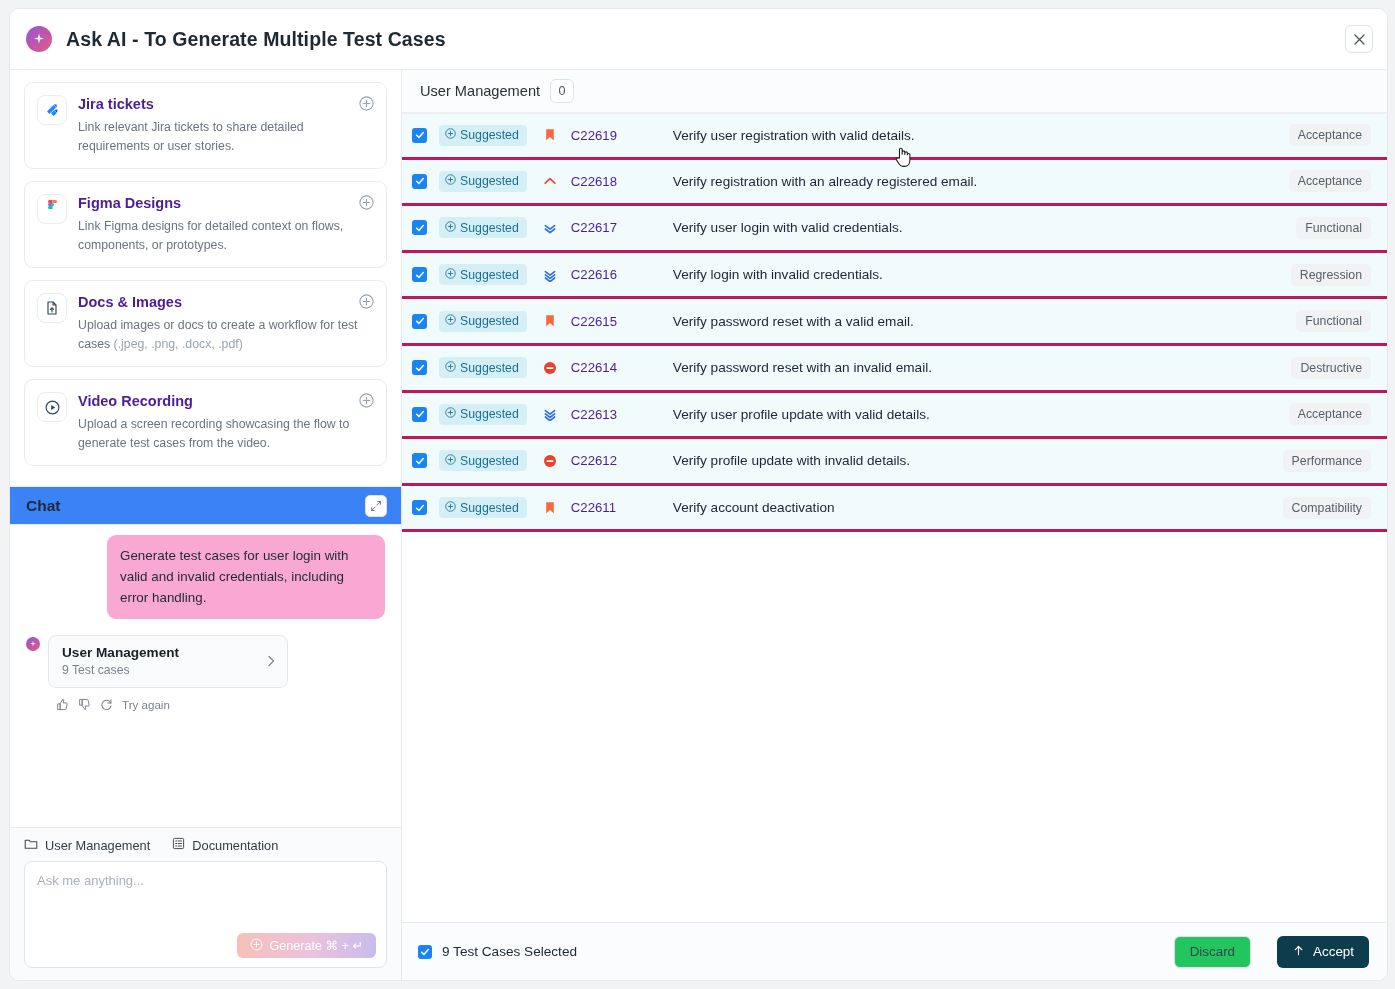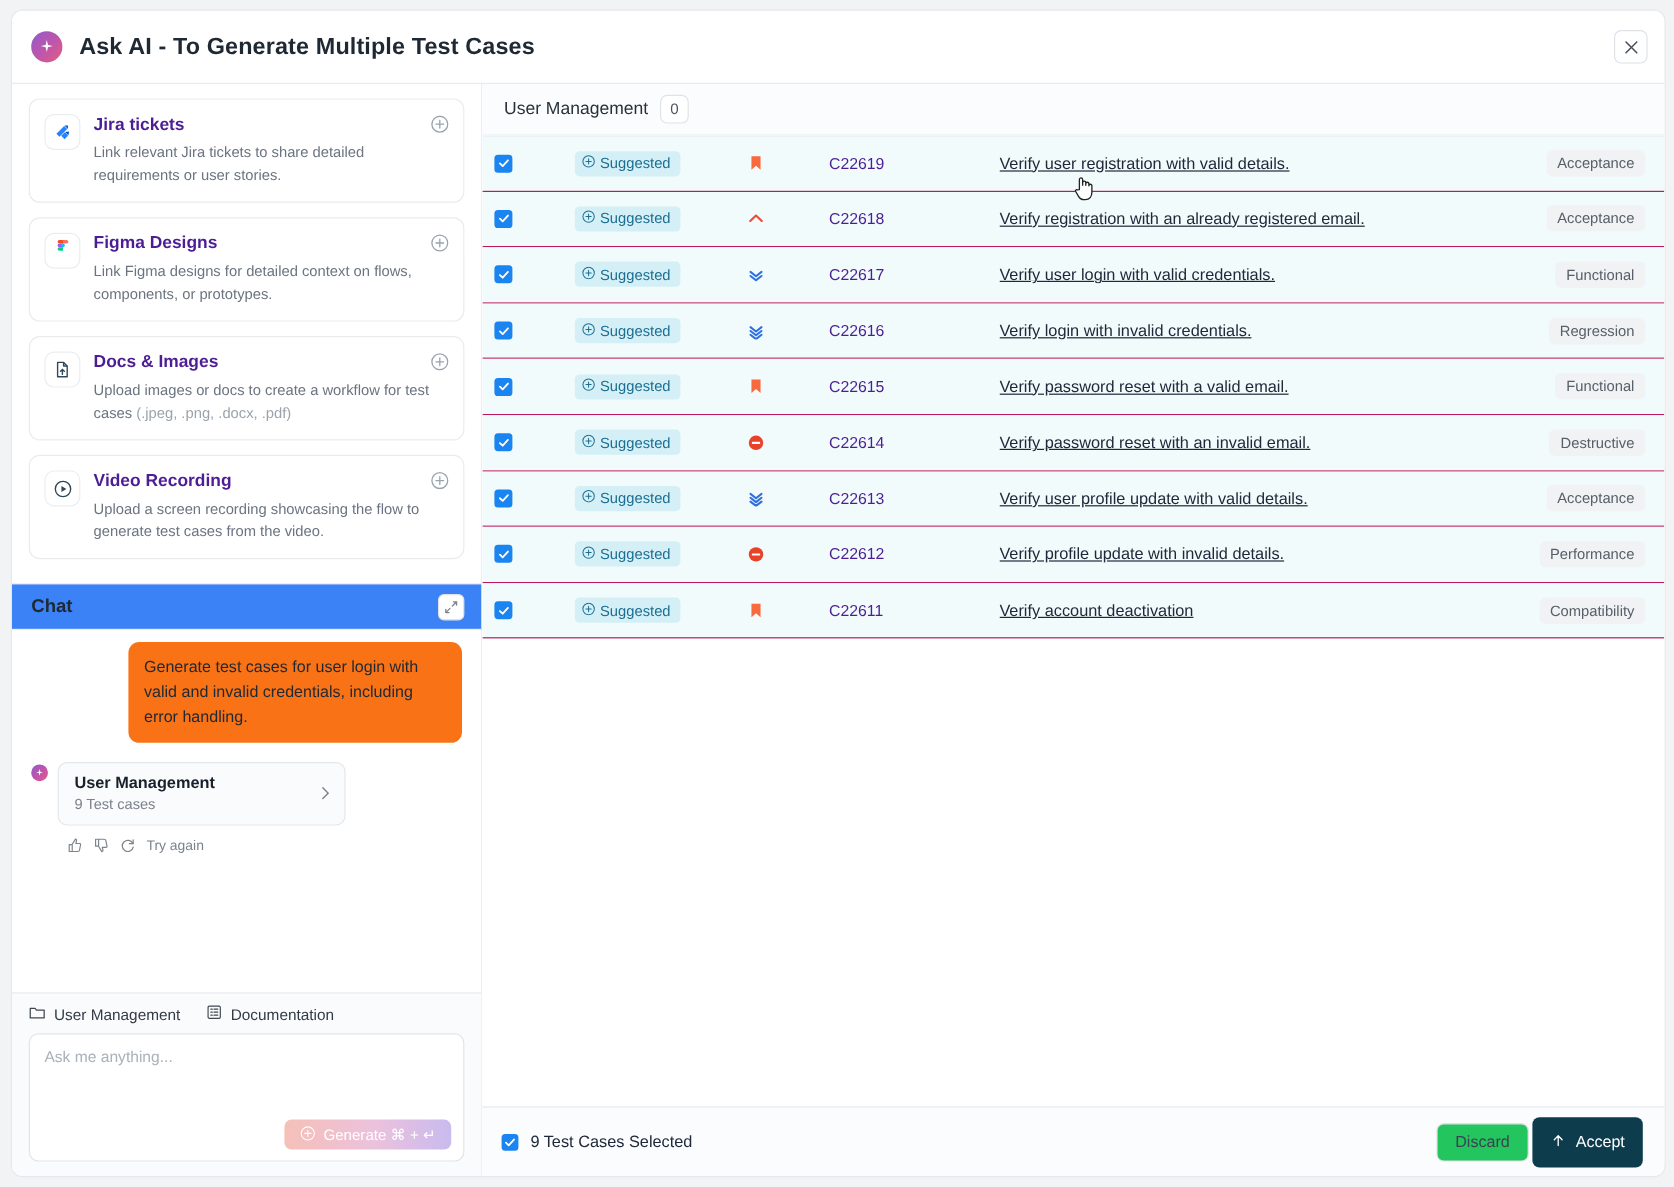--- a/index.html
+++ b/index.html
@@ -108,21 +108,21 @@
   .msg-ai { display: flex; gap: 8px; margin-bottom: 14px; }
   .msg-ai .badge {
     width: 14px; height: 14px; border-radius: 50%; flex: 0 0 14px; margin-top: 4px;
     background: linear-gradient(135deg,#8e5ccf 0%,#c255a8 55%,#e0607f 100%);
     display: flex; align-items: center; justify-content: center;
   }
   .msg-ai .txt { font-size: 13.4px; color: #1f2933; line-height: 1.55; }
   .msg-user-row { display: flex; justify-content: flex-end; margin-bottom: 16px; }
   .msg-user {
     max-width: 278px;
-    background: #f97316; border-radius: 9px;
+    background: #f9a8d4; border-radius: 9px;
     padding: 11px 13px;
     font-size: 13.4px; color: #1f2933; line-height: 1.55;
   }
   .result-row { display: flex; gap: 8px; }
   .result-card {
     flex: 1; max-width: 240px;
     border: 1px solid #e5e8eb; border-radius: 8px;
     background: #fafbfc;
     padding: 9px 11px 10px 13px;
     display: flex; align-items: center; cursor: pointer;
@@ -178,44 +178,43 @@
     min-width: 24px; height: 24px; padding: 0 7px;
     border: 1px solid #dfe2e6; border-radius: 6px;
     background: #fff; color: #4b5560; font-size: 12.6px;
     display: flex; align-items: center; justify-content: center;
   }
   .tc-list { flex: 1; overflow-y: auto; background: #fff; }
   .tc-row {
     height: 46.6px;
     display: flex; align-items: center;
     background: #f1fbfc;
-    border-bottom: 1px solid #be185d;
+    border-bottom: 3px solid #be185d;
     padding: 0 16px 0 10px;
     cursor: pointer;
-    gap: 40px;
   }
   .tc-row:first-child { border-top: 1px solid #eceef0; }
   .cb {
     width: 15px; height: 15px; flex: 0 0 15px;
     border-radius: 3px; background: #1a84f0;
     display: flex; align-items: center; justify-content: center;
     cursor: pointer;
   }
   .cb svg { display:block; }
   .sug {
     margin-left: 12px;
     height: 21px; padding: 0 8px 0 6px;
     border-radius: 4px; background: #d4f0f6;
     display: flex; align-items: center; gap: 4px;
     font-size: 12.3px; color: #1c6f93; flex: 0 0 auto;
   }
   .prio { margin-left: 16px; width: 14px; flex: 0 0 14px; display:flex; justify-content:center; line-height: 0; }
   .tcid { margin-left: 14px; width: 58px; flex: 0 0 58px; font-size: 13.2px; color: #4c1d95; }
   .tctitle { margin-left: 44px; font-size: 13.6px; color: #20293a; flex: 1; min-width: 0;
-             white-space: nowrap; overflow: hidden; text-overflow: ellipsis; text-decoration: underline; }
+             white-space: nowrap; overflow: hidden; text-overflow: ellipsis; }
   .tctype {
     margin-left: auto; flex: 0 0 auto;
     padding: 4px 9px; border-radius: 5px;
     background: #f1f2f4; color: #565f6a; font-size: 12.3px;
   }
 
   
   .foot {
     height: 58px; flex: 0 0 58px;
     border-top: 1px solid #e8eaed;
@@ -228,22 +227,22 @@
   }
   .foot-label { margin-left: 10px; font-size: 13.6px; color: #20293a; }
   .btn-discard {
     margin-left: auto;
     height: 32px; padding: 0 15px;
     border: 1px solid #dfe2e6; border-radius: 6px; background: #22c55e;
     color: #3b444e; font-size: 13.4px; cursor: pointer;
     display: flex; align-items: center;
   }
   .btn-accept {
-    margin-left: 3px;
-    height: 42px; padding: 0 15px;
+    margin-left: 26px;
+    height: 32px; padding: 0 15px;
     border: none; border-radius: 6px; background: #0d3c4c;
     color: #fff; font-size: 13.4px; cursor: pointer;
     display: flex; align-items: center; gap: 8px; justify-content: flex-end;
   }
   
   .cursor { position: absolute; left: 884px; top: 136px; pointer-events: none; z-index: 50; }
 </style>
 </head>
 <body>
 

